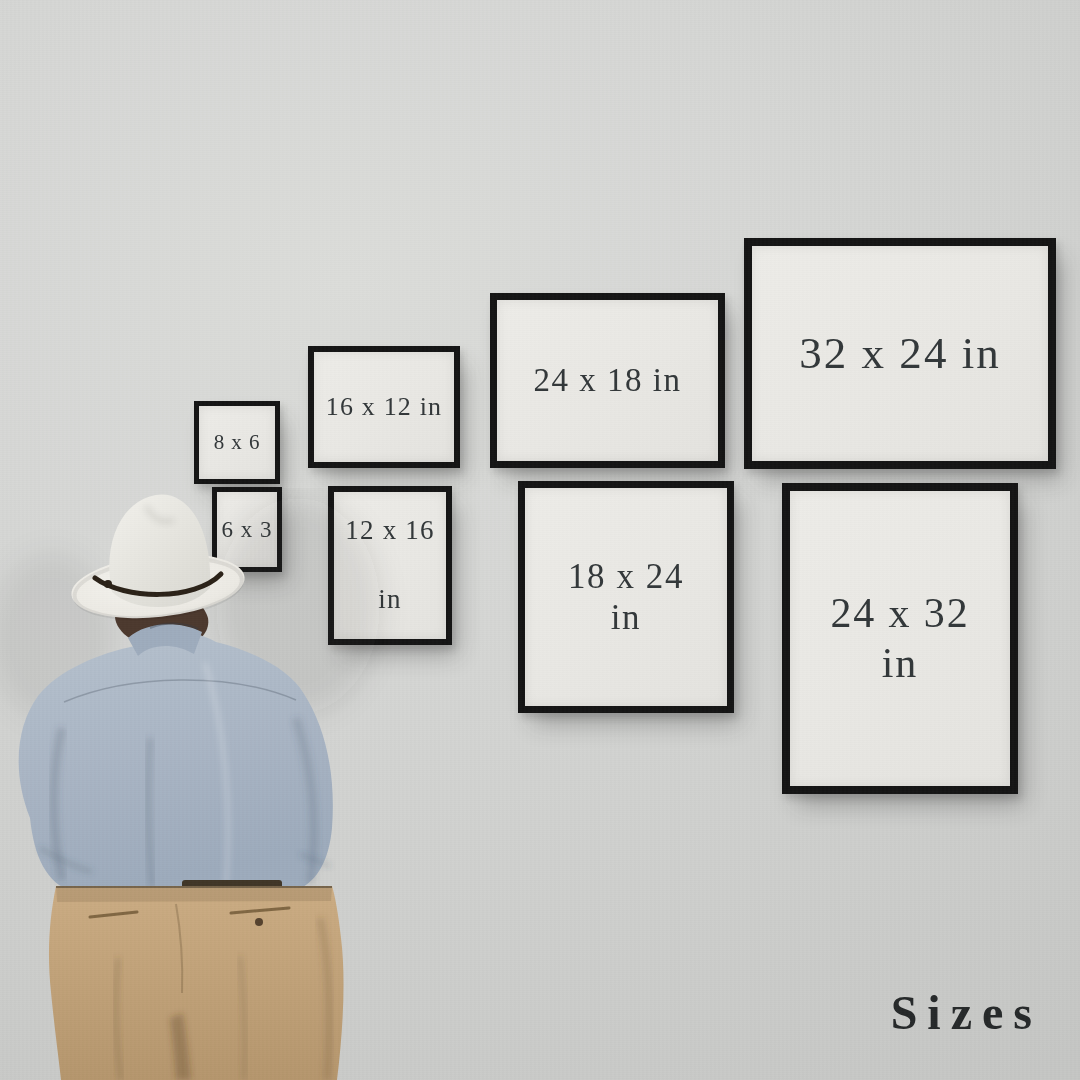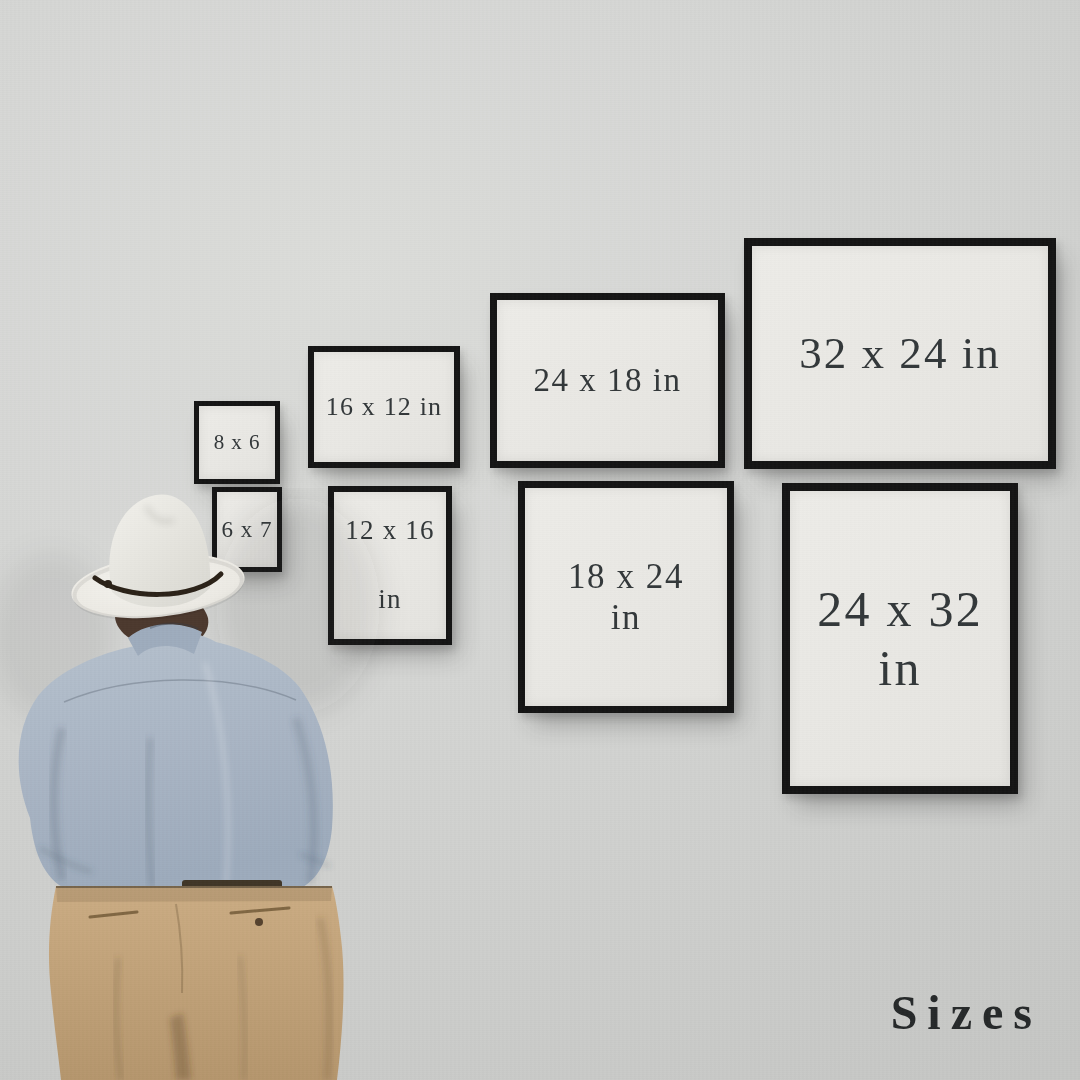--- a/index.html
+++ b/index.html
@@ -42,21 +42,21 @@
   .f3 .size-label{font-size:33px;}
   .f4{left:744px;top:238px;width:312px;height:231px;border-width:8px;}
   .f4 .size-label{font-size:45px;}
   .f5{left:212px;top:487px;width:70px;height:85px;border-width:5px;}
   .f5 .size-label{font-size:23px;}
   .f6{left:328px;top:486px;width:124px;height:159px;border-width:6px;}
   .f6 .size-label{font-size:27px;gap:37px;}
   .f7{left:518px;top:481px;width:216px;height:232px;border-width:7px;}
   .f7 .size-label{font-size:35px;}
   .f8{left:782px;top:483px;width:236px;height:311px;border-width:8px;}
-  .f8 .size-label{font-size:50px;}
+  .f8 .size-label{font-size:42px;}
 
   
   .person{position:absolute;left:0;top:488px;width:420px;height:592px;}
 
   
   .watermark{
     position:absolute;right:38px;bottom:40px;
     font-weight:700;font-size:48px;letter-spacing:10px;color:#26292a;
   }
 </style>
@@ -94,21 +94,21 @@
       <div class="size-label">
         <span>32 x 24 in</span>
 
       </div>
     </div>
   </div>
 
   <div class="frame f5">
     <div class="paper">
       <div class="size-label">
-        <span>6 x 7</span>
+        <span>6 x 3</span>
 
       </div>
     </div>
   </div>
   <div class="frame f6">
     <div class="paper">
       <div class="size-label">
         <span>12 x 16</span>
         <span>in</span>
       </div>

